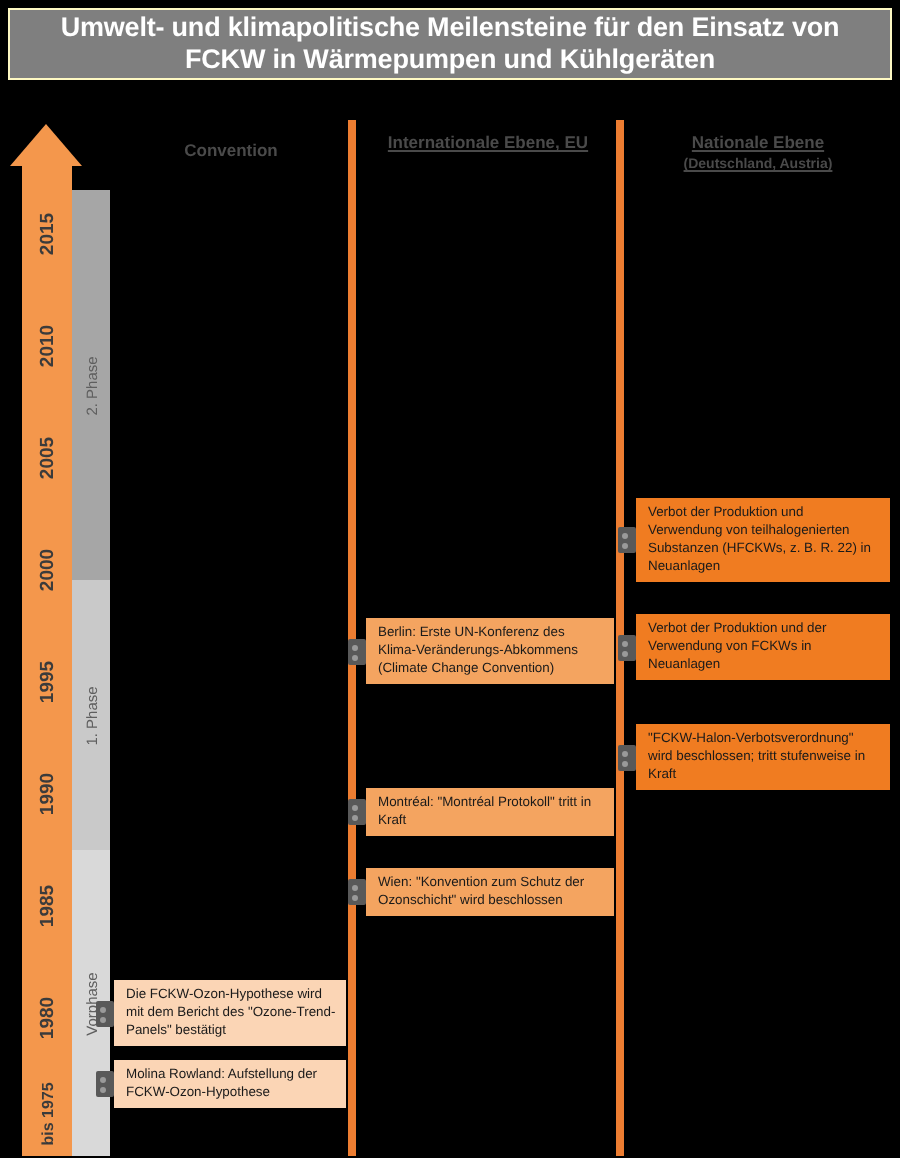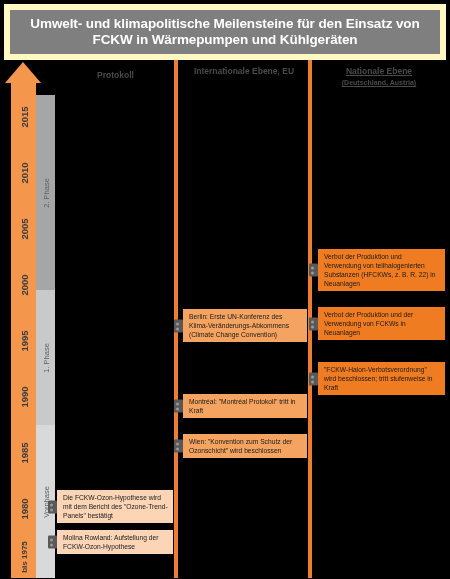--- a/index.html
+++ b/index.html
@@ -5,38 +5,38 @@
   html,body{margin:0;padding:0;}
   body{
     width:450px;height:579px;background:#000;
     font-family:"Liberation Sans", sans-serif;
     overflow:hidden;position:relative;
   }
   #stage{position:absolute;left:0;top:0;width:450px;height:579px;}
 
   
   .title-box{
-    position:absolute;left:4px;top:4px;width:442px;height:56px;
-    background:#7f7f7f;border:6px solid #fef9c3;
+    position:absolute;left:4px;top:4px;width:442px;height:36px;
+    background:#7f7f7f;border:1px solid #fef9c3;
     box-sizing:border-box;
     display:flex;align-items:center;justify-content:center;
     text-align:center;
   }
   .title-text{
     color:#ffffff;font-weight:bold;font-size:13.5px;line-height:16px;
     padding:0 6px;letter-spacing:-0.1px;
   }
 
   
   .col-head{
     position:absolute;color:#4a4a4a;font-weight:bold;font-size:8.5px;
     text-align:center;line-height:11px;
   }
   .col-head.h1{left:58px;top:70px;width:115px;}
-  .col-head.h2{left:178px;top:66px;width:132px;}
+  .col-head.h2{left:178px;top:66px;width:132px;text-decoration:underline;}
   .col-head.h3{left:313px;top:66px;width:132px;text-decoration:underline;}
   .col-head .sub{font-size:7px;display:block;font-weight:bold;}
 
   
   .vsep{position:absolute;width:4px;background:#ed7d31;}
   .vsep.s1{left:174px;top:60px;height:519px;}
   .vsep.s2{left:308px;top:60px;height:519px;}
 
   
   .axis{position:absolute;left:11px;top:82px;width:25px;height:497px;background:#f4974c;}
@@ -114,21 +114,21 @@
 
 <div id="stage">
 
   <div class="title-box">
     <div class="title-text">Umwelt- und klimapolitische Meilensteine für den Einsatz von FCKW in Wärmepumpen und Kühlgeräten</div>
   </div>
 
   <div class="vsep s1"></div>
   <div class="vsep s2"></div>
 
-  <div class="col-head h1">Protokoll</div>
+  <div class="col-head h1">Convention</div>
   <div class="col-head h2">Internationale Ebene, EU</div>
   <div class="col-head h3">
     <span>Nationale Ebene</span>
     <span class="sub">(Deutschland, Austria)</span>
   </div>
 
   <div class="axis-head"></div>
   <div class="axis"></div>
 
   <div class="phase p2">

